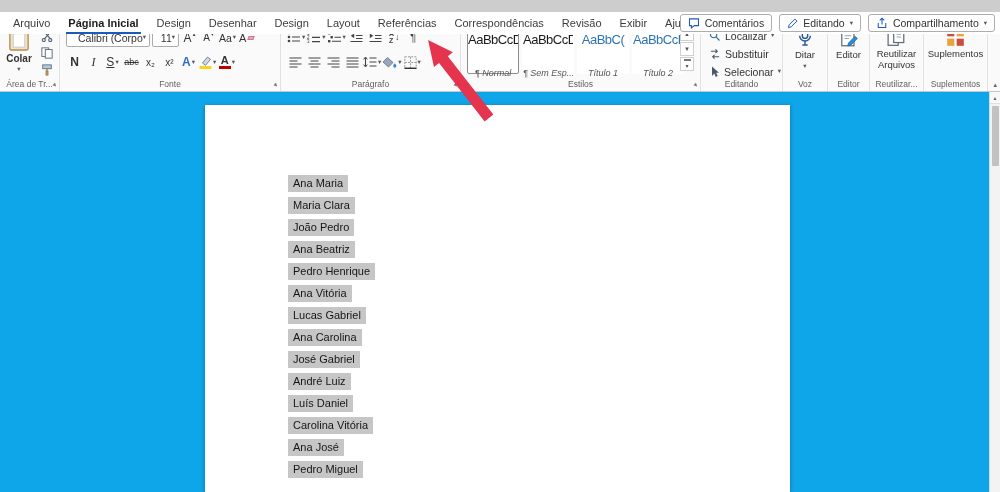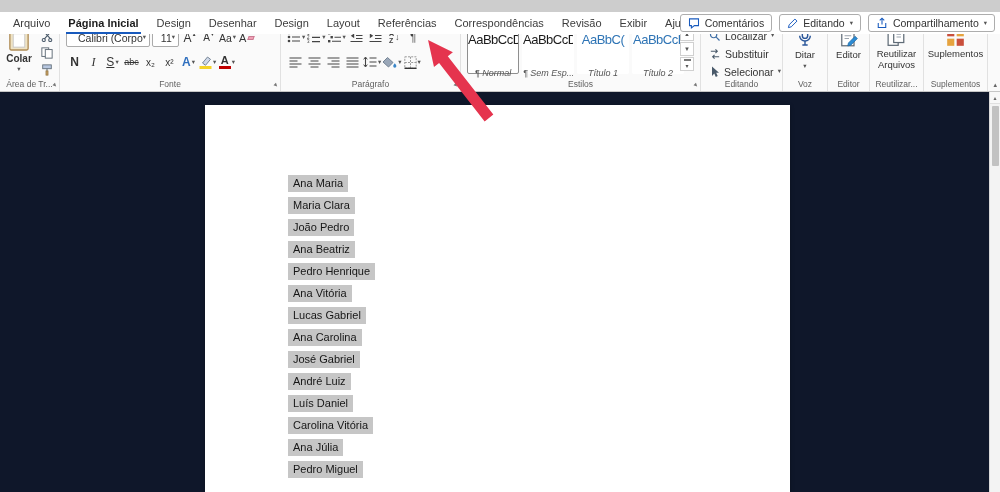--- a/index.html
+++ b/index.html
@@ -63,21 +63,21 @@
   .stcol { position:absolute; right:6px; top:5px; display:flex; flex-direction:column; gap:1px; width:14px; }
   .stbtn { height:14px; border:1px solid #d0d0d0; background:#fff; font-size:6px; display:flex; align-items:center; justify-content:center; color:#555; }
   .stmore { border-top:2px solid #777; width:7px; padding-top:1px; display:flex; justify-content:center; }
   
   .g-edit { width:82px; }
   .editrow { position:absolute; left:8px; display:flex; align-items:center; gap:4px; font-size:10.5px; color:#333; height:15px; white-space:nowrap; }
   
   .g-voz { width:45px; } .g-editor { width:42px; } .g-reuse { width:54px; } .g-add { width:64px; }
   .blabel { font-size:9.5px; color:#333; line-height:1.15; }
   
-  .canvas { position:absolute; top:92px; left:0; right:0; bottom:0; background:#0f172a; }
+  .canvas { position:absolute; top:92px; left:0; right:0; bottom:0; background:#0ea5e9; }
   .page { position:absolute; left:205px; top:13px; width:585px; height:387px; background:#ffffff; box-shadow:0 1px 4px rgba(0,0,0,.3); }
   .names { position:absolute; left:83px; top:70px; display:flex; flex-direction:column; align-items:flex-start; }
   .name { background:var(--selection,#c6c6c6); font-size:11px; line-height:11px; color:#161616; padding:3px 5px; margin-bottom:5px; white-space:nowrap; }
   .scrollbar { position:absolute; right:0; top:0; bottom:0; width:11px; background:#f3f3f3; border-left:1px solid #dadada; }
   .sb-up { height:12px; display:flex; align-items:center; justify-content:center; font-size:6px; color:#666; background:#f8f8f8; border-bottom:1px solid #e0e0e0; }
   .sb-thumb { position:absolute; top:14px; left:2px; width:7px; height:60px; background:#c2c2c2; border-radius:1px; }
   
   .overlay { position:absolute; inset:0; pointer-events:none; z-index:40; }
 </style>
 </head>
@@ -455,21 +455,21 @@
         <div class="name"><span>João Pedro</span></div>
         <div class="name"><span>Ana Beatriz</span></div>
         <div class="name"><span>Pedro Henrique</span></div>
         <div class="name"><span>Ana Vitória</span></div>
         <div class="name"><span>Lucas Gabriel</span></div>
         <div class="name"><span>Ana Carolina</span></div>
         <div class="name"><span>José Gabriel</span></div>
         <div class="name"><span>André Luiz</span></div>
         <div class="name"><span>Luís Daniel</span></div>
         <div class="name"><span>Carolina Vitória</span></div>
-        <div class="name"><span>Ana Júlia</span></div>
+        <div class="name"><span>Ana José</span></div>
         <div class="name"><span>Pedro Miguel</span></div>
       </div>
   </div>
   <div class="scrollbar">
     <div class="sb-up">▴</div>
     <div class="sb-thumb"></div>
   </div>
 </div>
 
 <svg class="overlay" width="1000" height="492" viewBox="0 0 1000 492">

